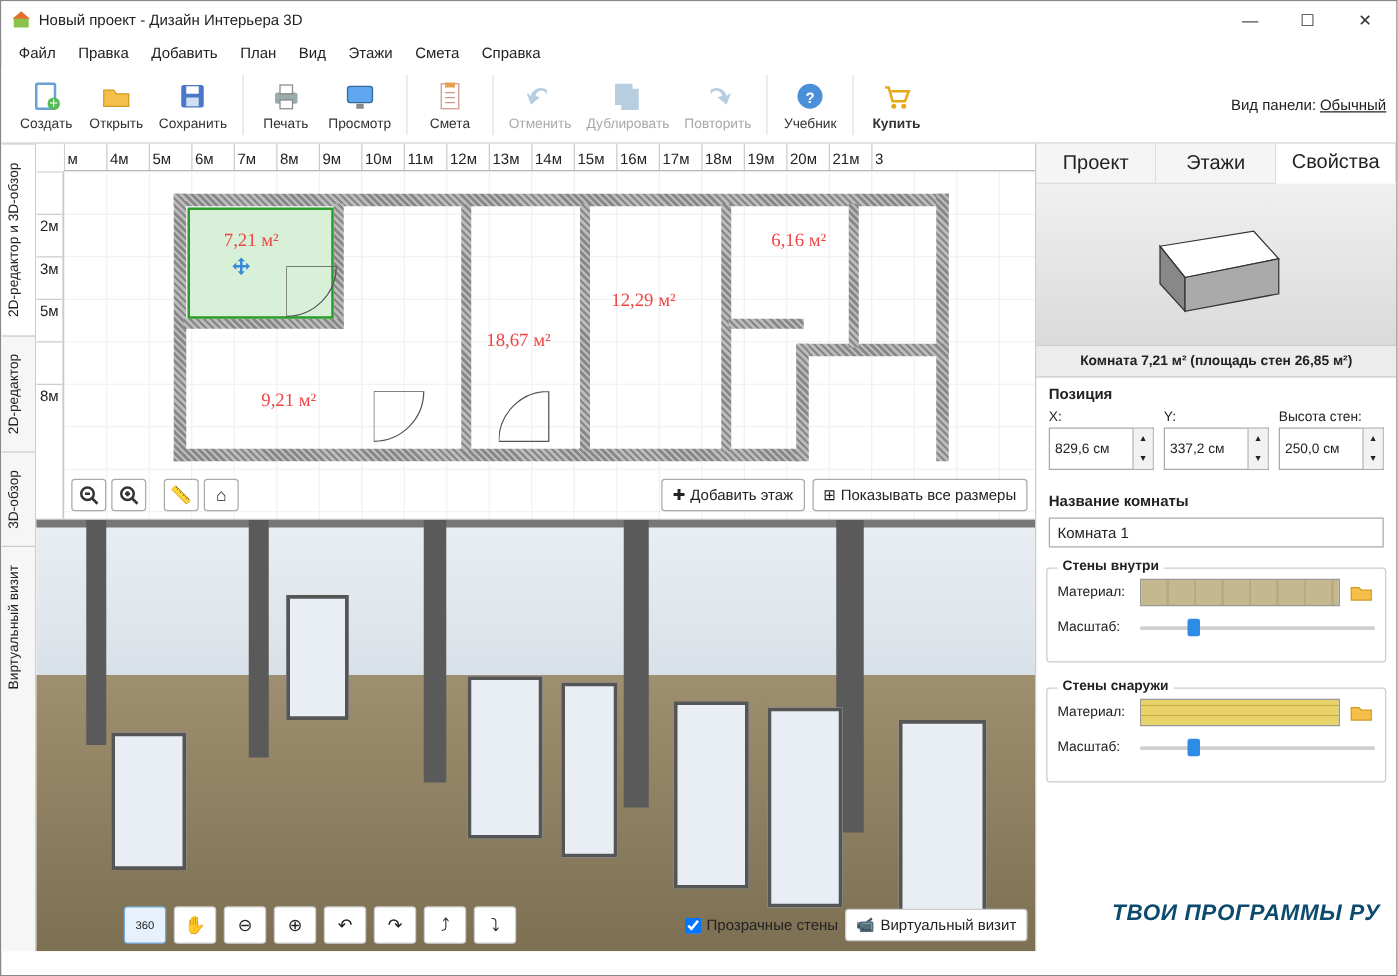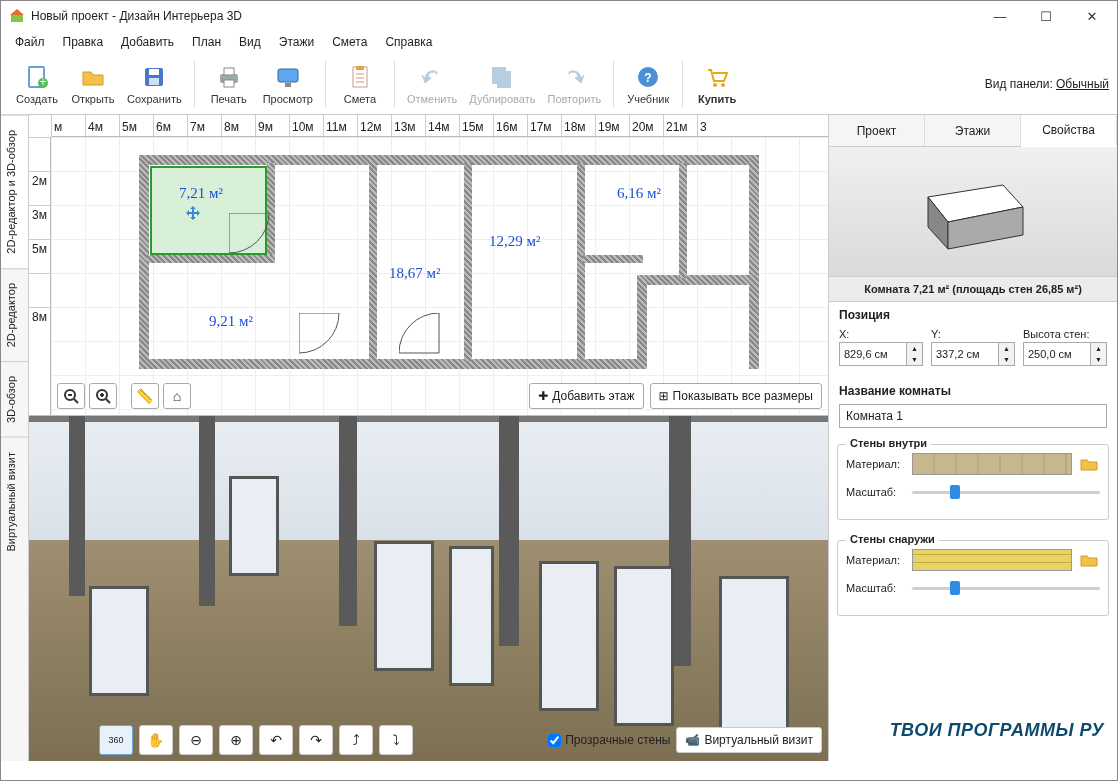--- a/index.html
+++ b/index.html
@@ -29,49 +29,49 @@
 .plan-view{flex:0 0 300px;position:relative;background:#fff;overflow:hidden;}
 .grid-bg{position:absolute;top:22px;left:22px;right:0;bottom:0;
  background-image:linear-gradient(#eee 1px,transparent 1px),linear-gradient(90deg,#eee 1px,transparent 1px);
  background-size:34px 34px;background-color:#fff;}
 .ruler-h{position:absolute;top:0;left:22px;right:0;height:22px;background:#fff;border-bottom:1px solid #bbb;display:flex;font-size:10px;color:#666;overflow:hidden;}
 .ruler-h span{width:34px;flex:0 0 34px;text-align:left;border-left:1px solid #ccc;padding-left:2px;padding-top:5px;}
 .ruler-v{position:absolute;top:22px;left:0;width:22px;bottom:0;background:#fff;border-right:1px solid #bbb;display:flex;flex-direction:column;font-size:10px;color:#666;overflow:hidden;}
 .ruler-v span{height:34px;flex:0 0 34px;border-top:1px solid #ccc;padding-left:3px;padding-top:2px;}
 .floorplan{position:absolute;top:40px;left:110px;width:620px;height:240px;}
 .wall{position:absolute;background:repeating-linear-gradient(45deg,#888,#888 2px,#bbb 2px,#bbb 4px);}
-.room-lbl{position:absolute;font-size:15px;font-family:serif;color:#1d4ed8;white-space:nowrap;}
+.room-lbl{position:absolute;font-size:15px;font-family:serif;color:#ef4444;white-space:nowrap;}
 .sel-room{position:absolute;border:2px solid #2a9b2a;background:#d8f0d8;}
 .plan-tools{position:absolute;bottom:6px;left:28px;display:flex;gap:4px;align-items:center;}
 .plan-tools .pbtn{width:28px;height:26px;border:1px solid #aaa;border-radius:3px;background:#fff;display:flex;align-items:center;justify-content:center;font-size:14px;}
 .plan-actions{position:absolute;bottom:6px;right:6px;display:flex;gap:6px;}
 .pact{height:26px;padding:0 8px;border:1px solid #aaa;border-radius:3px;background:#fff;display:flex;align-items:center;gap:4px;font-size:11px;}
 .view-3d{flex:1;position:relative;background:#fff;overflow:hidden;border-top:1px solid #c0c0c0;}
 .sky{position:absolute;top:0;left:0;right:0;height:36%;background:linear-gradient(#e9eef3,#d9e1e8);}
 .floor3d{position:absolute;top:36%;left:0;right:0;bottom:0;background:linear-gradient(#9d8f6f,#7d6f52);}
 .wall3d{position:absolute;background:linear-gradient(#8a7f63,#6e6450);}
 .pillar{position:absolute;background:#5a5a5a;}
 .wopen{position:absolute;background:#e8eef4;border:3px solid #555;}
 .bottom-tool{position:absolute;bottom:6px;left:38px;right:6px;display:flex;align-items:center;gap:6px;margin-left:32px;}
 .bottom-tool .b{width:34px;height:30px;border:1px solid #ccc;border-radius:3px;background:#fff;display:flex;align-items:center;justify-content:center;font-size:14px;}
 .bottom-tool .b.active{background:#e7f1fb;border-color:#6fa8dc;}
 .bottom-tool .chk{margin-left:auto;display:flex;align-items:center;gap:4px;font-size:11px;}
 .bottom-tool .vv{display:flex;align-items:center;gap:4px;font-size:11px;border:1px solid #ccc;border-radius:3px;padding:5px 8px;background:#fff;}
 .props{width:288px;background:#fff;display:flex;flex-direction:column;}
 .ptabs{display:flex;height:32px;border-bottom:1px solid #ccc;}
-.ptab{flex:1;display:flex;align-items:center;justify-content:center;font-size:12px;border-right:1px solid #ddd;background:#f5f5f5;}
+.ptab{flex:1;display:flex;align-items:center;justify-content:center;font-size:16px;border-right:1px solid #ddd;background:#f5f5f5;}
 .ptab.active{background:#fff;border-bottom:2px solid #fff;margin-bottom:-1px;}
 .preview{height:130px;background:linear-gradient(#f0f0f0,#dadada);display:flex;align-items:center;justify-content:center;border-bottom:1px solid #ccc;}
 .room-info{background:#ececec;padding:6px 8px;font-size:11px;font-weight:bold;text-align:center;border-bottom:1px solid #ccc;}
 .section{padding:6px 10px;}
 .section h4{font-size:12px;font-weight:bold;margin-bottom:6px;}
 .frow{display:flex;gap:8px;margin-bottom:6px;align-items:center;}
 .fcol{flex:1;display:flex;flex-direction:column;gap:2px;}
 .fcol label{font-size:11px;}
-.spin{display:flex;height:24px;}
+.spin{display:flex;height:34px;}
 .spin input{flex:1;border:1px solid #aaa;padding:0 4px;font-size:11px;width:100%;}
 .spin .sb{width:16px;border:1px solid #aaa;border-left:0;display:flex;flex-direction:column;}
 .spin .sb span{flex:1;display:flex;align-items:center;justify-content:center;font-size:7px;background:#f2f2f2;}
 .txt-in{height:24px;border:1px solid #aaa;padding:0 6px;width:100%;font-size:12px;}
 .subtabs{display:flex;border-top:1px solid #ccc;border-bottom:1px solid #ccc;margin-top:4px;}
 .subtab{padding:5px 10px;font-size:11px;background:#f5f5f5;border-right:1px solid #ddd;}
 .subtab.active{background:#fff;}
 .mat-grp{border:1px solid #ccc;border-radius:3px;padding:8px 8px 10px 8px;margin:10px 8px;position:relative;}
 .mat-row{display:flex;align-items:center;gap:6px;margin-bottom:8px;}
 .mat-row label{width:60px;font-size:11px;}

